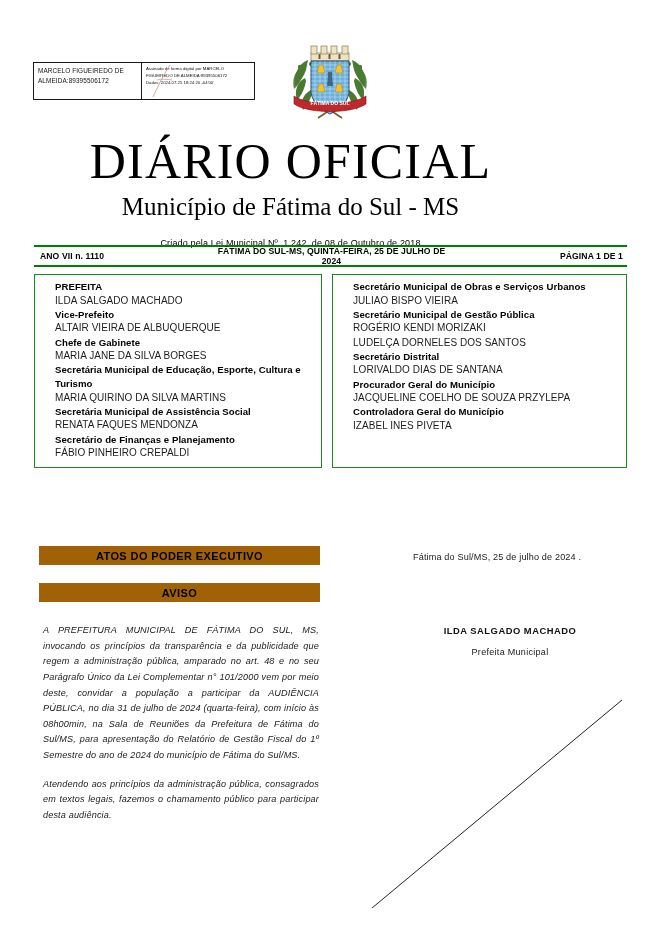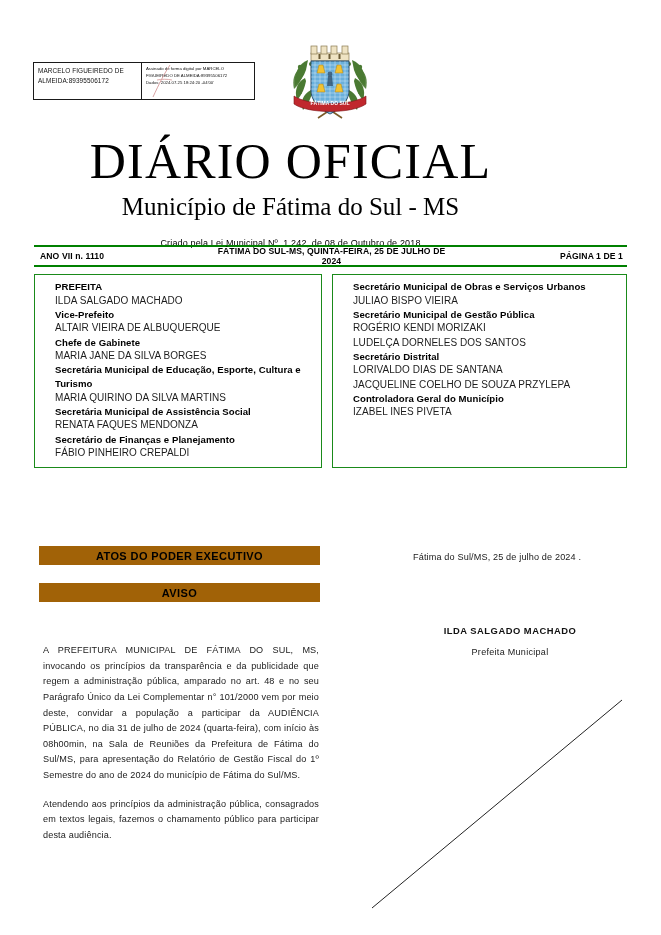--- a/index.html
+++ b/index.html
@@ -162,22 +162,23 @@
     align-items: center;
     justify-content: center;
   }
   .banner.atos  { top: 546px; }
   .banner.aviso { top: 583px; }
 
   
   .body-col {
     position: absolute;
     left: 43px;
-    top: 643px;
+    top: 623px;
     width: 276px;
+    font-style: italic;
   }
   .body-para {
     font-size: 9.1px;
     line-height: 1.72;
     text-align: justify;
     letter-spacing: 0.15px;
     margin: 0 0 13px 0;
     color: #1a1a1a;
   }
 
@@ -380,20 +381,21 @@
       <div class="off-name">ROGÉRIO KENDI MORIZAKI</div>
     </div>
     <div>
       <div class="off-name">LUDELÇA DORNELES DOS SANTOS</div>
     </div>
     <div>
       <div class="off-role">Secretário Distrital</div>
       <div class="off-name">LORIVALDO DIAS DE SANTANA</div>
     </div>
     <div>
+      <div class="off-role">Procurador Geral do Município</div>
       <div class="off-name">JACQUELINE COELHO DE SOUZA PRZYLEPA</div>
     </div>
     <div>
       <div class="off-role">Controladora Geral do Município</div>
       <div class="off-name">IZABEL INES PIVETA</div>
     </div>
   </div>
 </div>
 
 <div class="banner atos">

